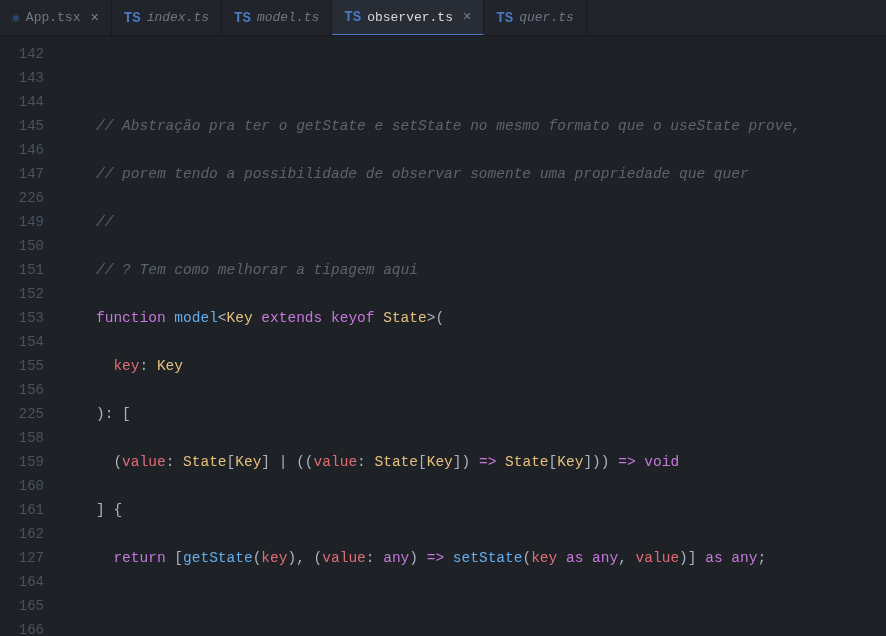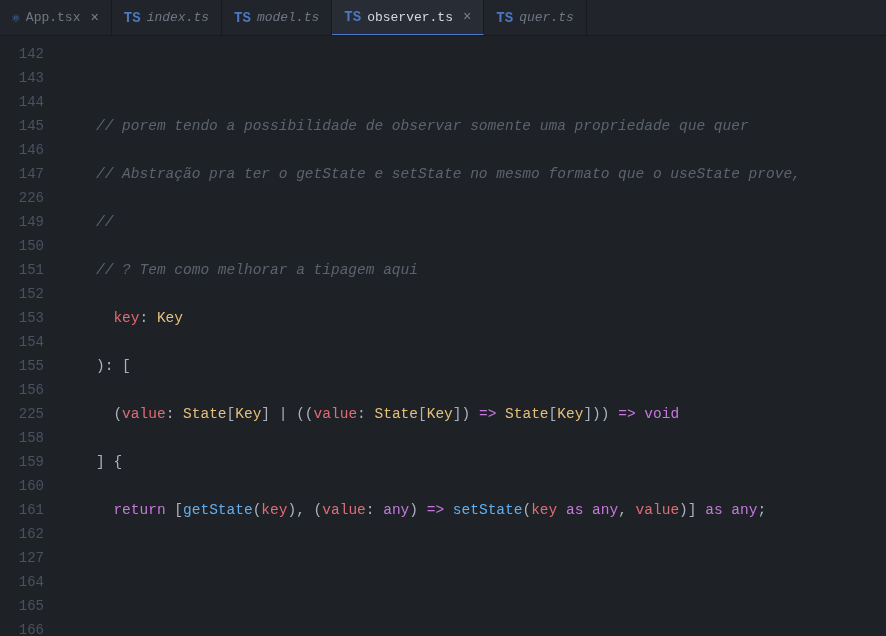--- a/index.html
+++ b/index.html
@@ -134,24 +134,25 @@
       <div class="gut-line">160</div>
       <div class="gut-line">161</div>
       <div class="gut-line">162</div>
       <div class="gut-line">127</div>
       <div class="gut-line">164</div>
       <div class="gut-line">165</div>
       <div class="gut-line">166</div>
     </div>
   <div class="code">
 <div class="line"></div>
+<div class="line"><span class="c-comment">// Abstração pra ter o getState e setState no mesmo formato que o useState prove,</span></div>
 <div class="line"><span class="c-comment">// porem tendo a possibilidade de observar somente uma propriedade que quer</span></div>
-<div class="line"><span class="c-comment">// Abstração pra ter o getState e setState no mesmo formato que o useState prove,</span></div>
 <div class="line"><span class="c-comment">//</span></div>
 <div class="line"><span class="c-comment">// ? Tem como melhorar a tipagem aqui</span></div>
+<div class="line"><span class="c-keyword">function</span> <span class="c-func">model</span><span class="c-punct">&lt;</span><span class="c-type">Key</span> <span class="c-keyword">extends</span> <span class="c-keyword">keyof</span> <span class="c-type">State</span><span class="c-punct">&gt;(</span></div>
 <div class="line">  <span class="c-param">key</span><span class="c-punct">: </span><span class="c-type">Key</span></div>
 <div class="line"><span class="c-punct">): [</span></div>
 <div class="line">  <span class="c-punct">(</span><span class="c-param">value</span><span class="c-punct">: </span><span class="c-type">State</span><span class="c-punct">[</span><span class="c-type">Key</span><span class="c-punct">] | ((</span><span class="c-param">value</span><span class="c-punct">: </span><span class="c-type">State</span><span class="c-punct">[</span><span class="c-type">Key</span><span class="c-punct">]) </span><span class="c-op">=&gt;</span><span class="c-punct"> </span><span class="c-type">State</span><span class="c-punct">[</span><span class="c-type">Key</span><span class="c-punct">])) </span><span class="c-op">=&gt;</span><span class="c-punct"> </span><span class="c-keyword">void</span></div>
 <div class="line"><span class="c-punct">] {</span></div>
 <div class="line">  <span class="c-keyword">return</span><span class="c-punct"> [</span><span class="c-func">getState</span><span class="c-punct">(</span><span class="c-param">key</span><span class="c-punct">), (</span><span class="c-param">value</span><span class="c-punct">: </span><span class="c-keyword">any</span><span class="c-punct">) </span><span class="c-op">=&gt;</span><span class="c-punct"> </span><span class="c-func">setState</span><span class="c-punct">(</span><span class="c-param">key</span> <span class="c-keyword">as</span> <span class="c-keyword">any</span><span class="c-punct">, </span><span class="c-param">value</span><span class="c-punct">)] </span><span class="c-keyword">as</span> <span class="c-keyword">any</span><span class="c-punct">;</span></div>
 
 
 
 
 

